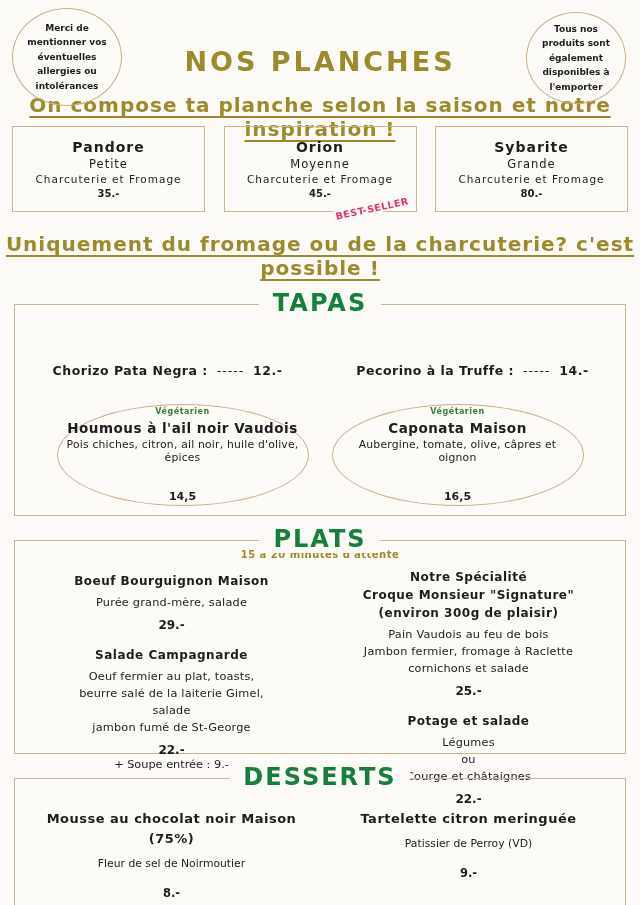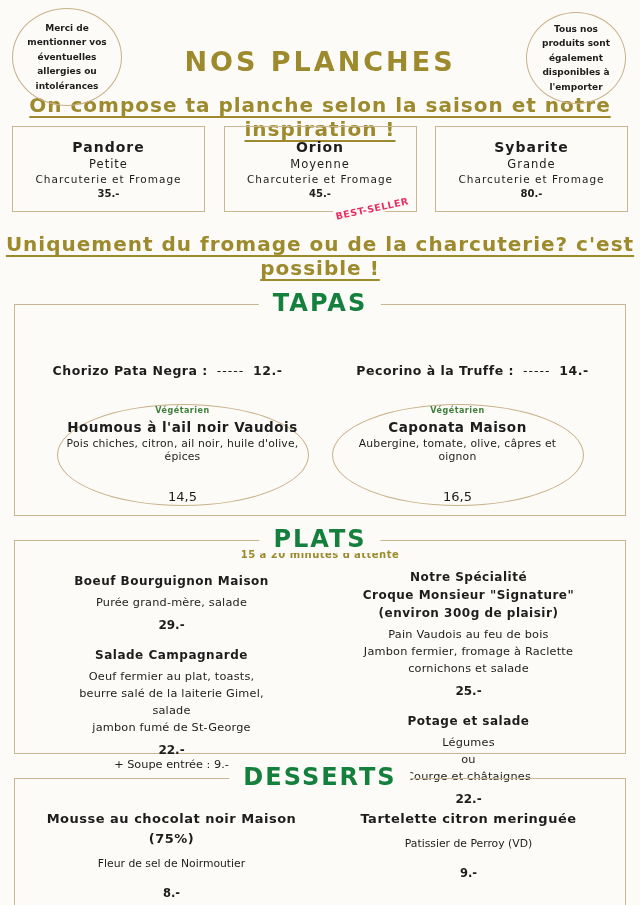--- a/index.html
+++ b/index.html
@@ -81,21 +81,21 @@
   .ovals-row { display: flex; justify-content: space-around; margin-top: 26px; padding: 0 30px; }
   .oval {
     width: 252px; height: 102px;
     border: 1.5px solid #c9b189; border-radius: 50%;
     display: flex; flex-direction: column; align-items: center; justify-content: center;
     text-align: center; gap: 2px; padding: 0 6px;
   }
   .oval-tag { font-size: 8px; font-weight: bold; color: #3f7d3b; letter-spacing: 0.5px; }
   .oval-name { font-size: 13.5px; font-weight: bold; letter-spacing: 0.5px; margin-top: 2px; }
   .oval-desc { font-size: 10.8px; letter-spacing: 0.2px; }
-  .oval-price { font-size: 13px; font-weight: normal; margin-top: 24px; }
+  .oval-price { font-size: 11px; font-weight: bold; margin-top: 24px; }
 
   
   .section.plats { height: 214px; }
   .section-sub {
     text-align: center; margin-top: 8px;
     color: #9c8a2c; font-size: 10px; font-weight: bold; letter-spacing: 0.5px;
   }
   .cols { display: grid; grid-template-columns: 1fr 1fr; padding: 8px 8px 0; }
   .col { text-align: center; }
   .dish { margin-bottom: 14px; }

